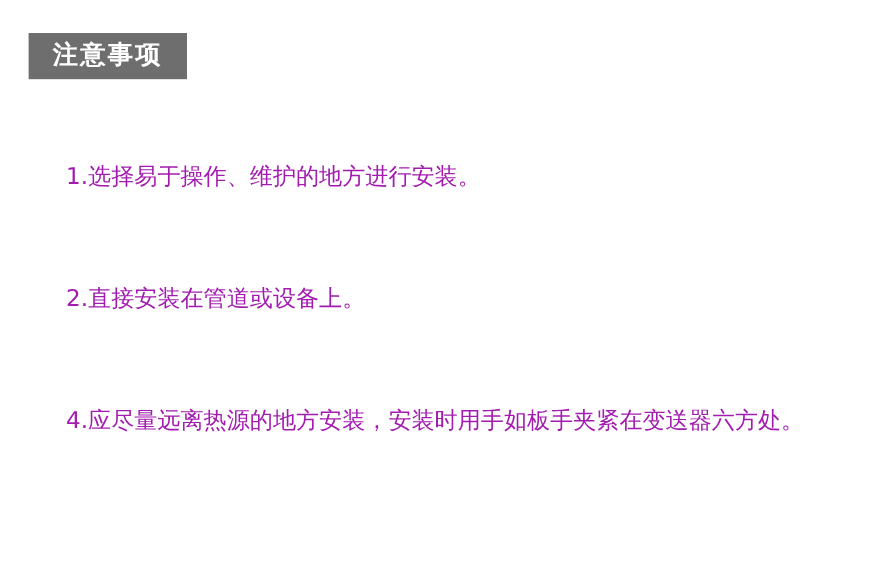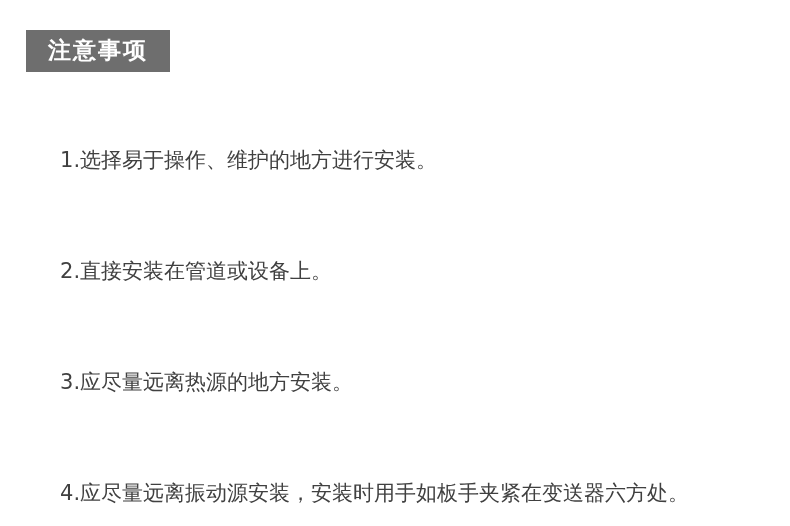--- a/index.html
+++ b/index.html
@@ -38,21 +38,21 @@
   }
   .list {
     position: absolute;
     left: 20px;
     top: 105px;
     width: 750px;
   }
   .list-item {
     font-size: 21px;
     line-height: 37px;
-    color: #404040;
+    color: #a21caf;
     white-space: pre-wrap;
     letter-spacing: 0px;
   }
   .list-item .num {
     letter-spacing: 0px;
   }
 </style>
 </head>
 <body>
 
@@ -65,22 +65,19 @@
   <div class="list">
 
     <div class="list-item">
       <span class="num">1.</span><span>选择易于操作、维护的地方进行安装。</span>
     </div>
 
     <div class="list-item">
       <span class="num">2.</span><span>直接安装在管道或设备上。</span>
     </div>
 
-    <div class="list-item">
-      <span class="num">3.</span><span>应尽量远离热源的地方安装。</span>
-    </div>
 
     <div class="list-item">
-      <span class="num">4.</span><span>应尽量远离振动源安装，安装时用手如板手夹紧在变送器六方处。</span>
+      <span class="num">4.</span><span>应尽量远离热源的地方安装，安装时用手如板手夹紧在变送器六方处。</span>
     </div>
 
   </div>
 </div>
 
 </body></html>

